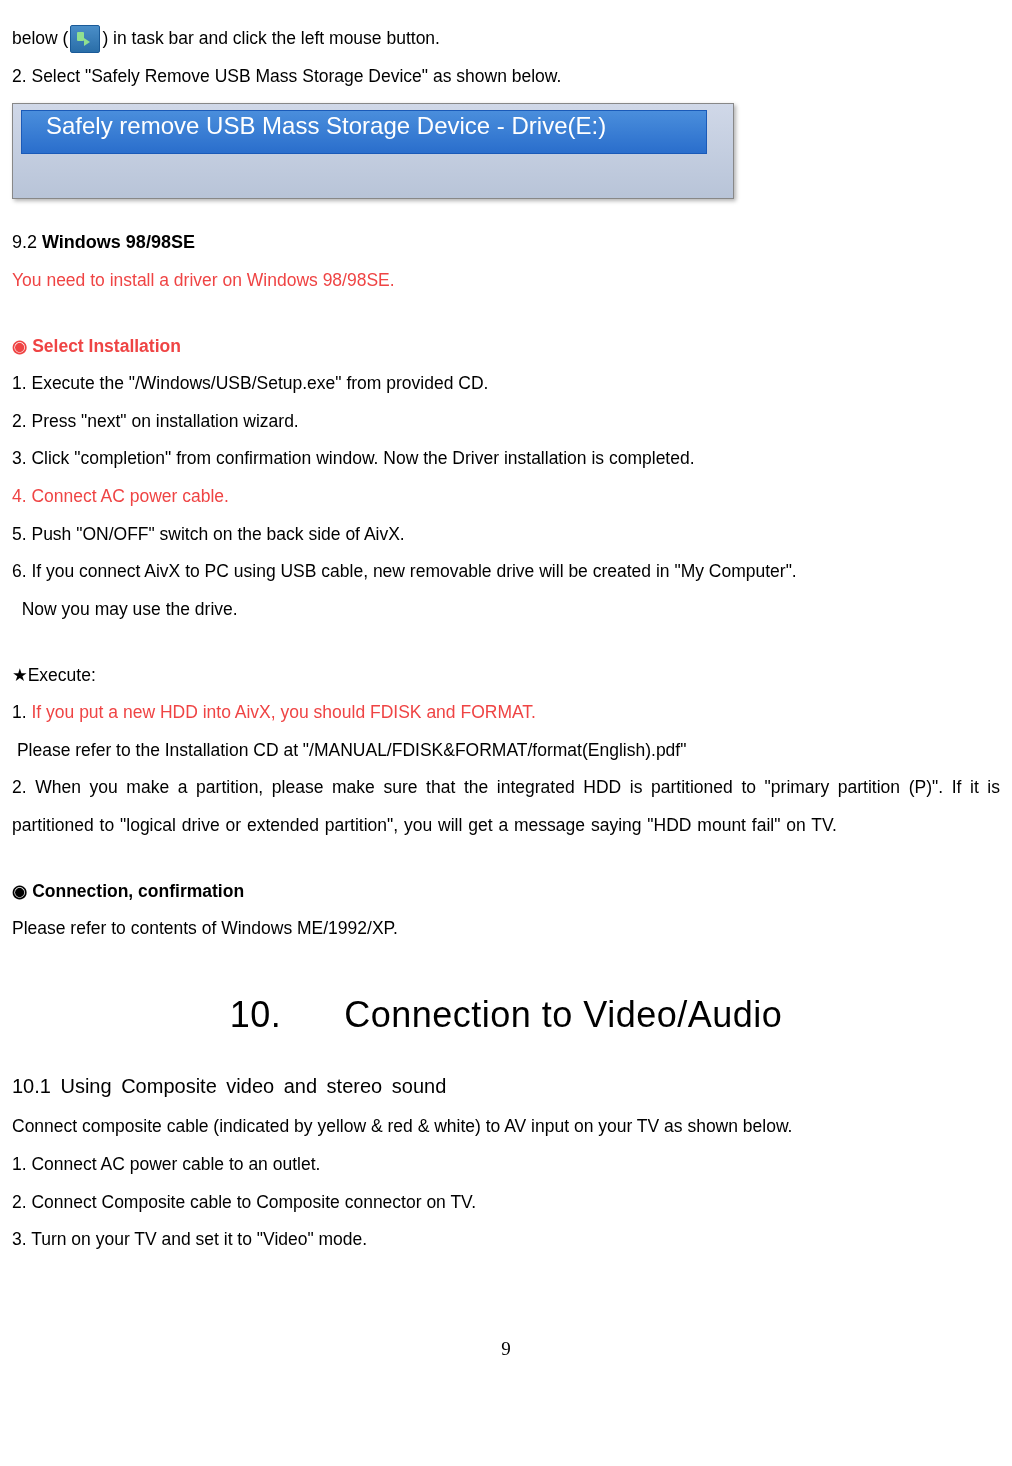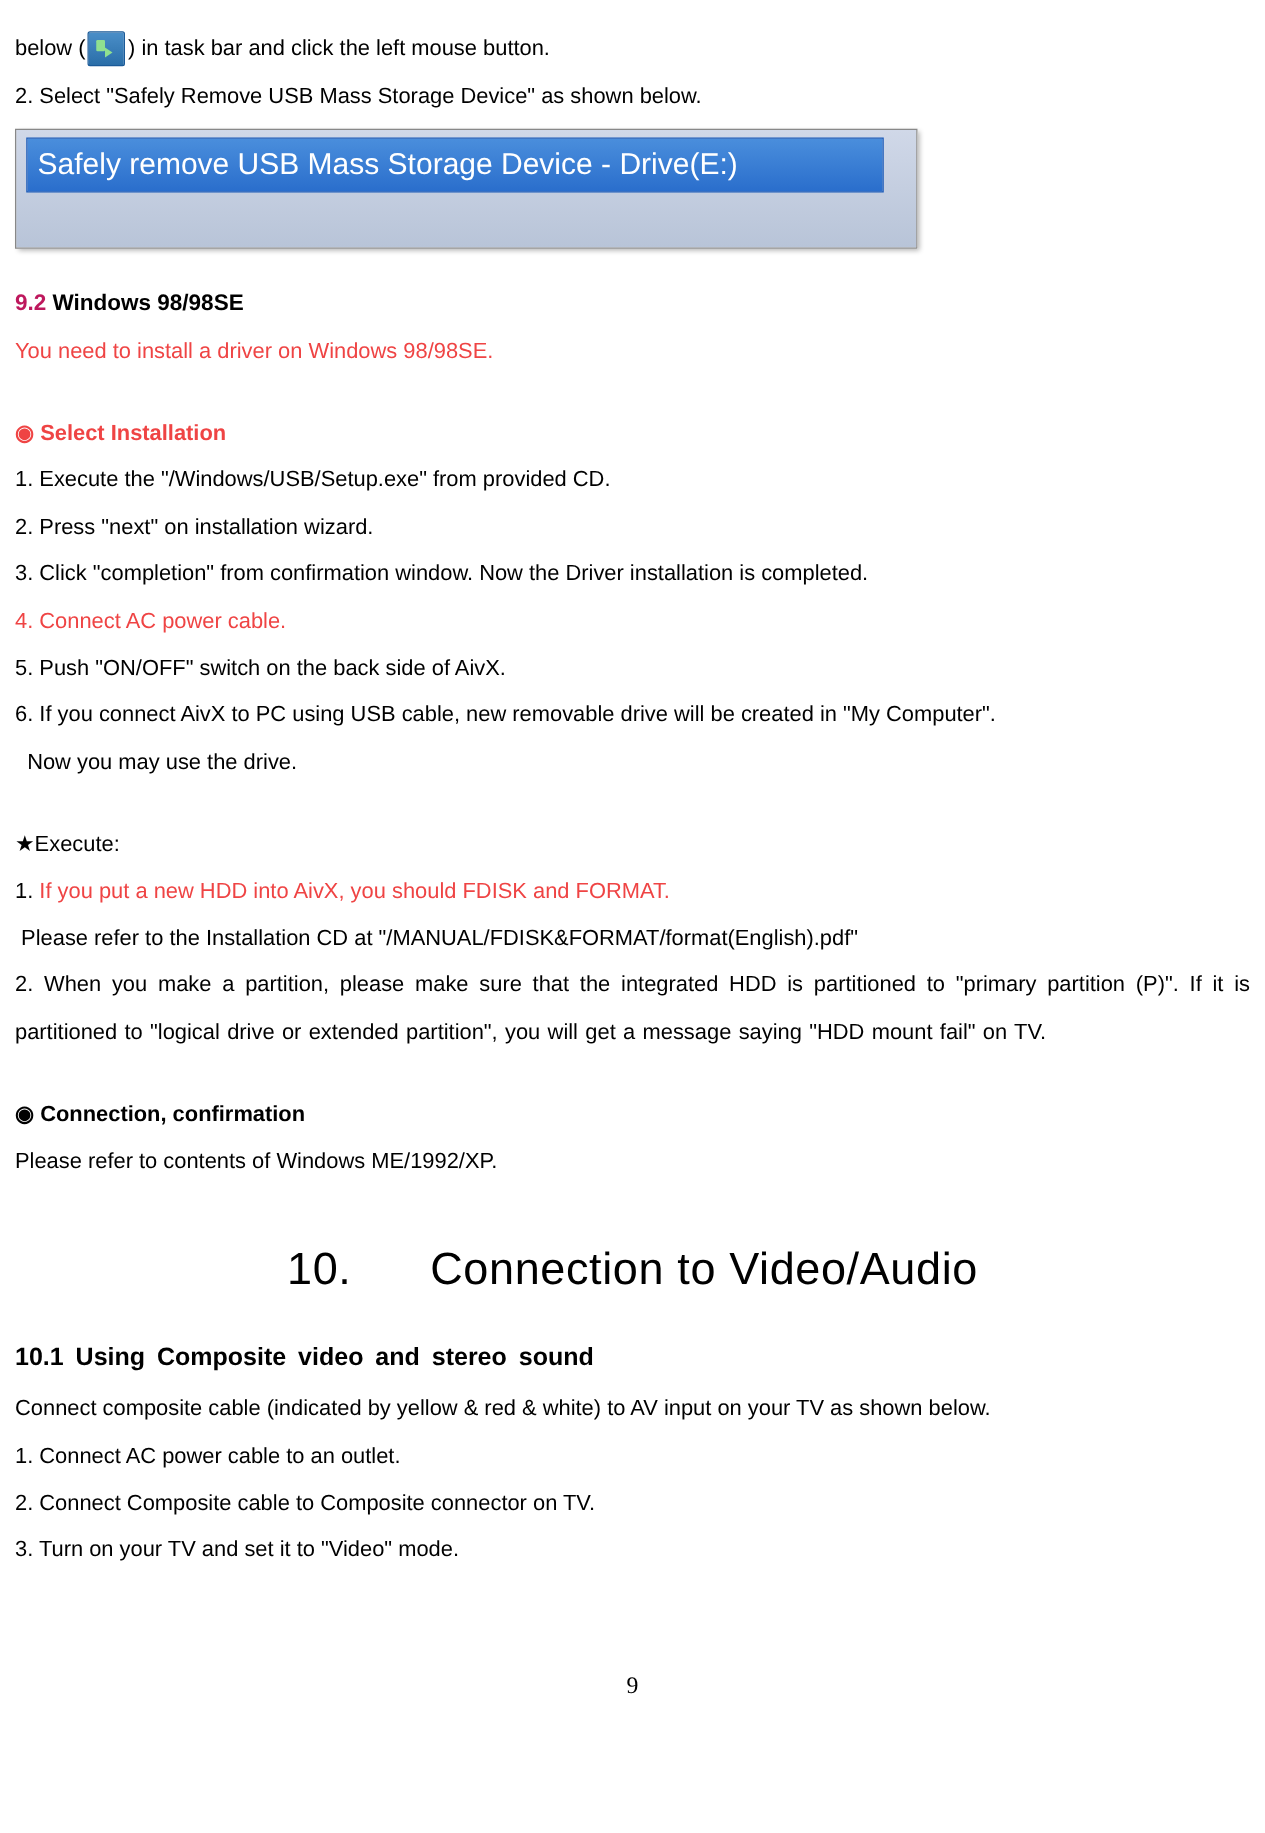--- a/index.html
+++ b/index.html
@@ -58,38 +58,38 @@
       position: absolute;
       top: 6px;
       left: 8px;
       right: 26px;
       height: 38px;
       background: linear-gradient(to bottom, #4a8edc 0%, #2a6ecc 100%);
       border: 1px solid #1a5ab8;
       color: #fff;
       font-size: 24px;
       font-family: Tahoma, Arial, sans-serif;
-      padding: 2px 8px;
+      padding: 2px 24px;
       display: flex;
-      align-items: center;
+      align-items: flex-end;
     }
     .red-text { color: #ef4444; }
-    .section-num { font-weight: bold; color: #be185d; }
+    .section-num { font-weight: normal; color: #000000; }
     .section-title { font-weight: bold; margin-top: 18px; font-size: 18px; }
     .bullet-line { font-weight: bold; }
     .main-heading {
       text-align: center;
       font-size: 36px;
       font-weight: normal;
       margin-top: 28px;
       margin-bottom: 12px;
       letter-spacing: 0.5px;
     }
     .sub-heading {
-      font-weight: bold;
+      font-weight: normal;
       font-size: 20px;
       word-spacing: 4px;
       margin-top: 4px;
     }
     .justify { text-align: justify; word-spacing: 1px; }
     .page-num {
       text-align: center;
       font-family: "Times New Roman", serif;
       font-size: 19px;
       margin-top: 70px;

